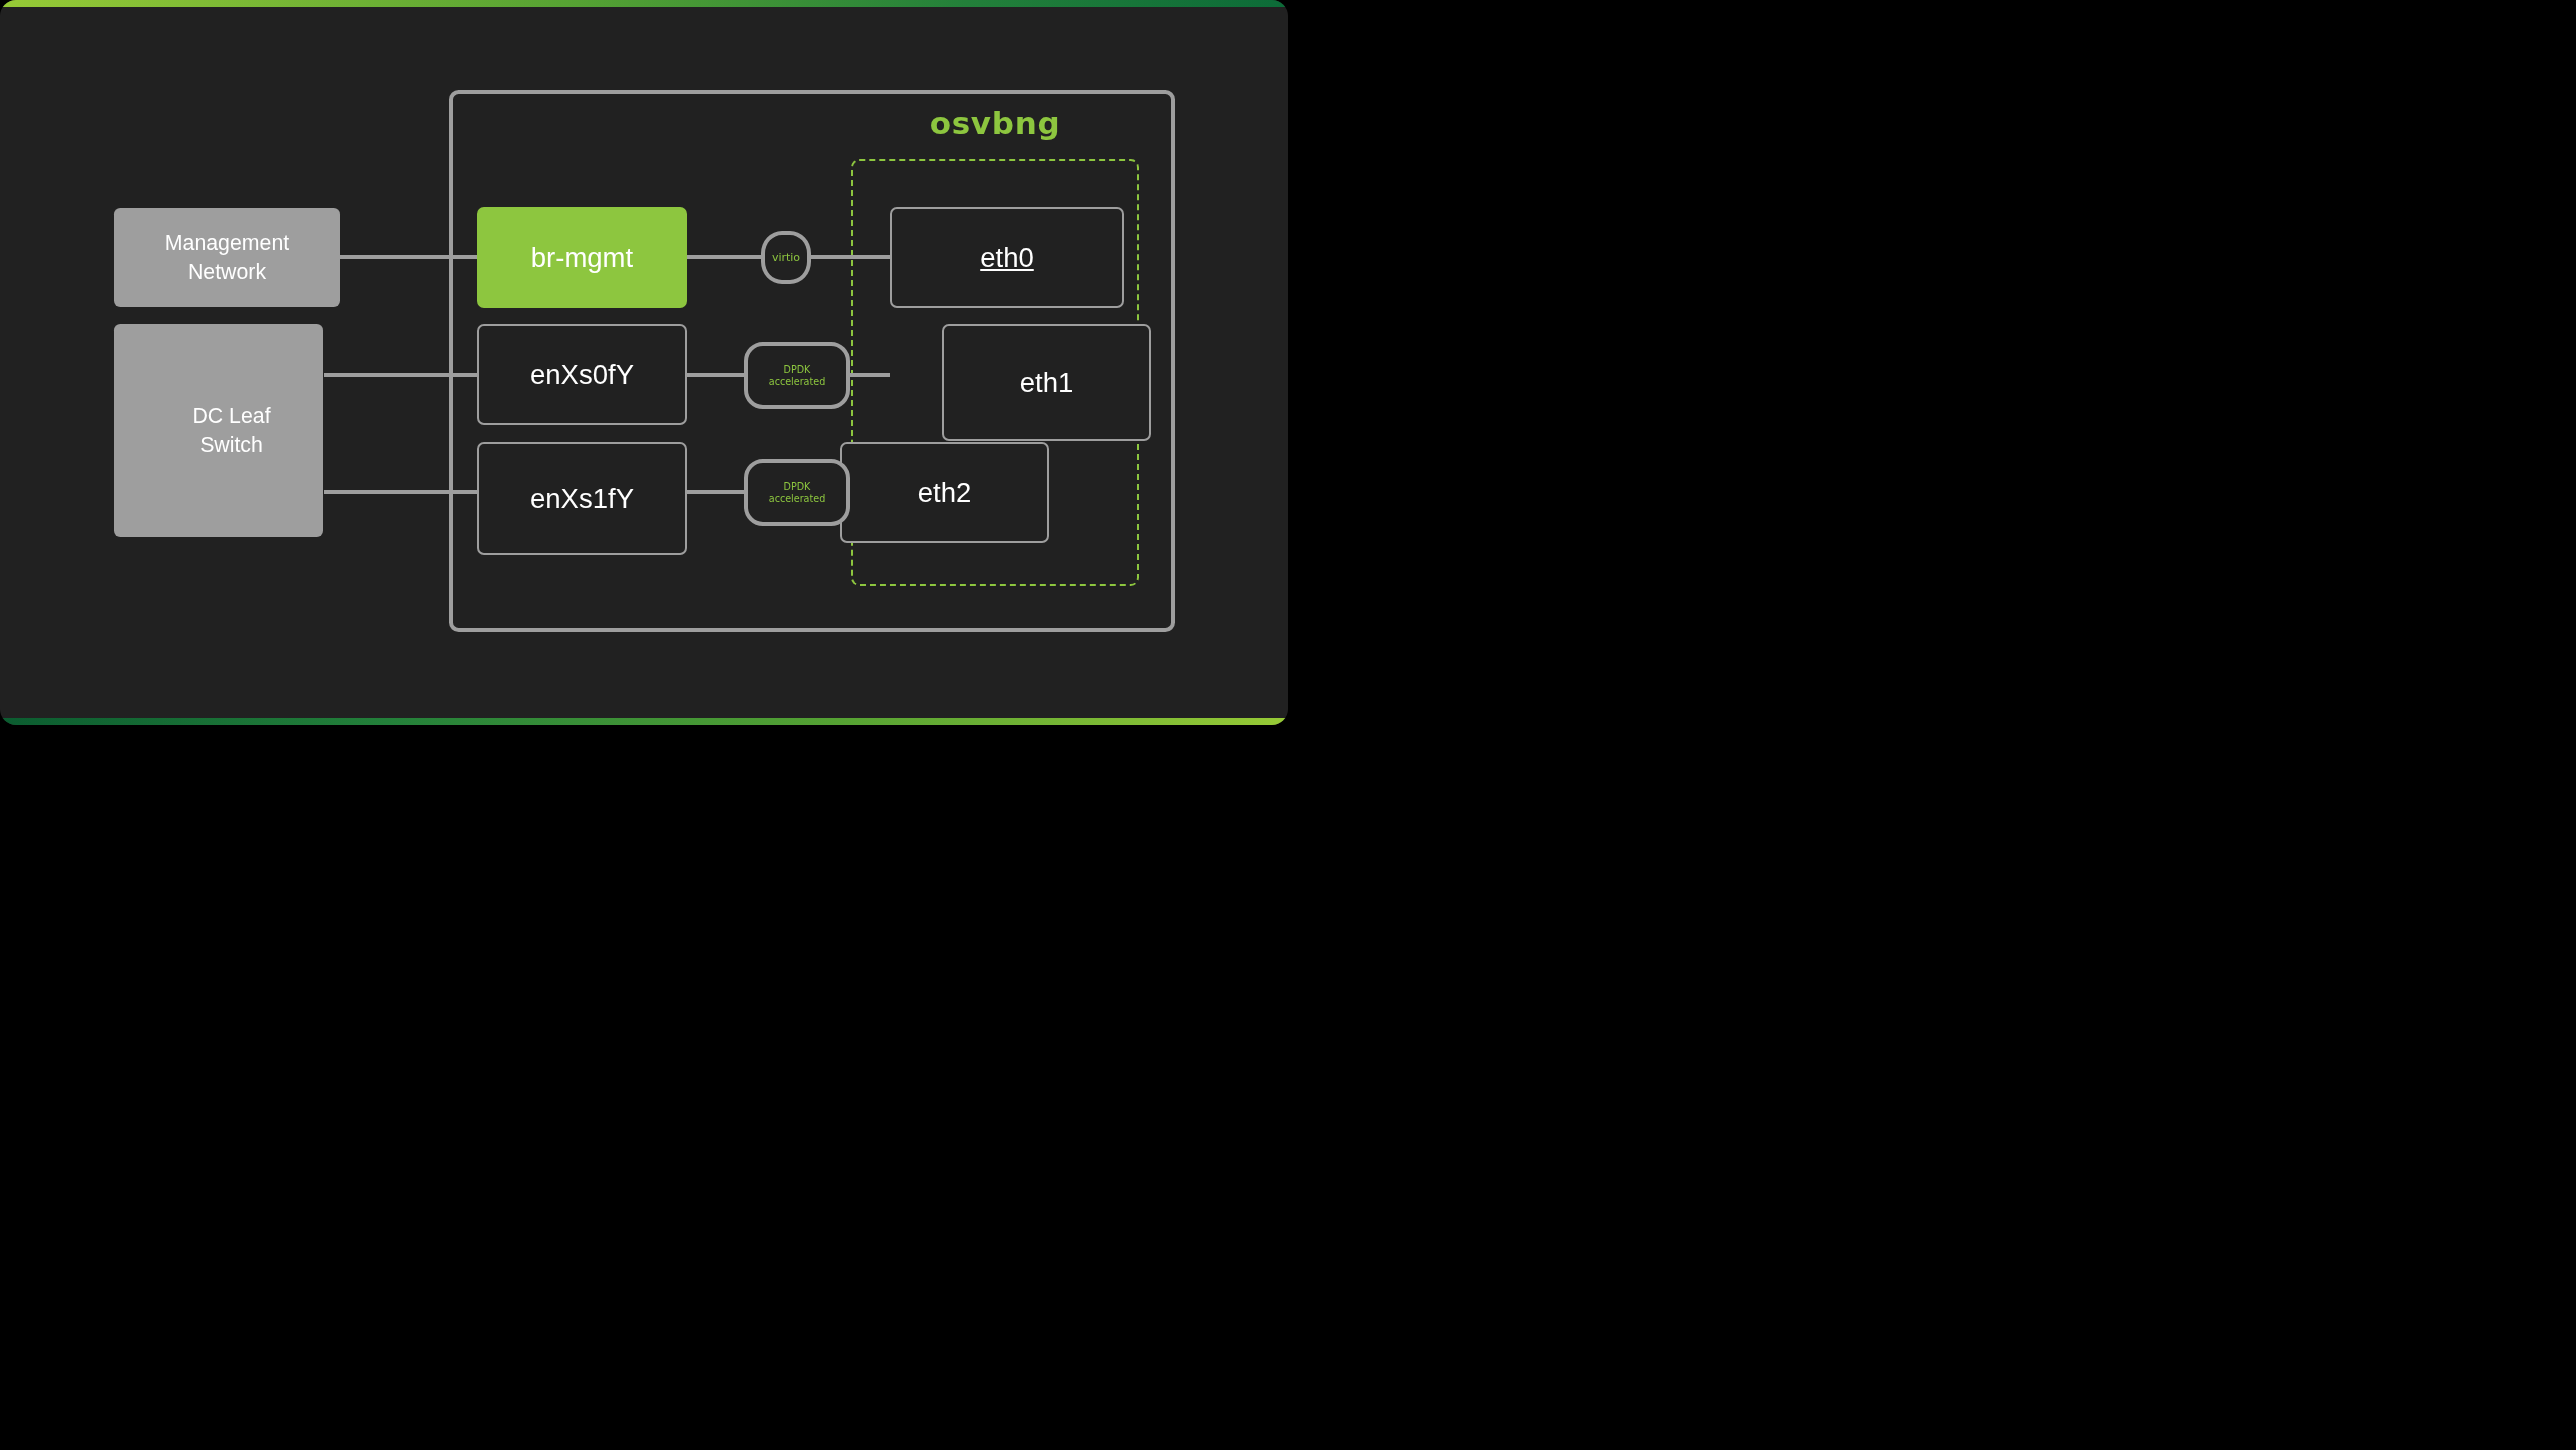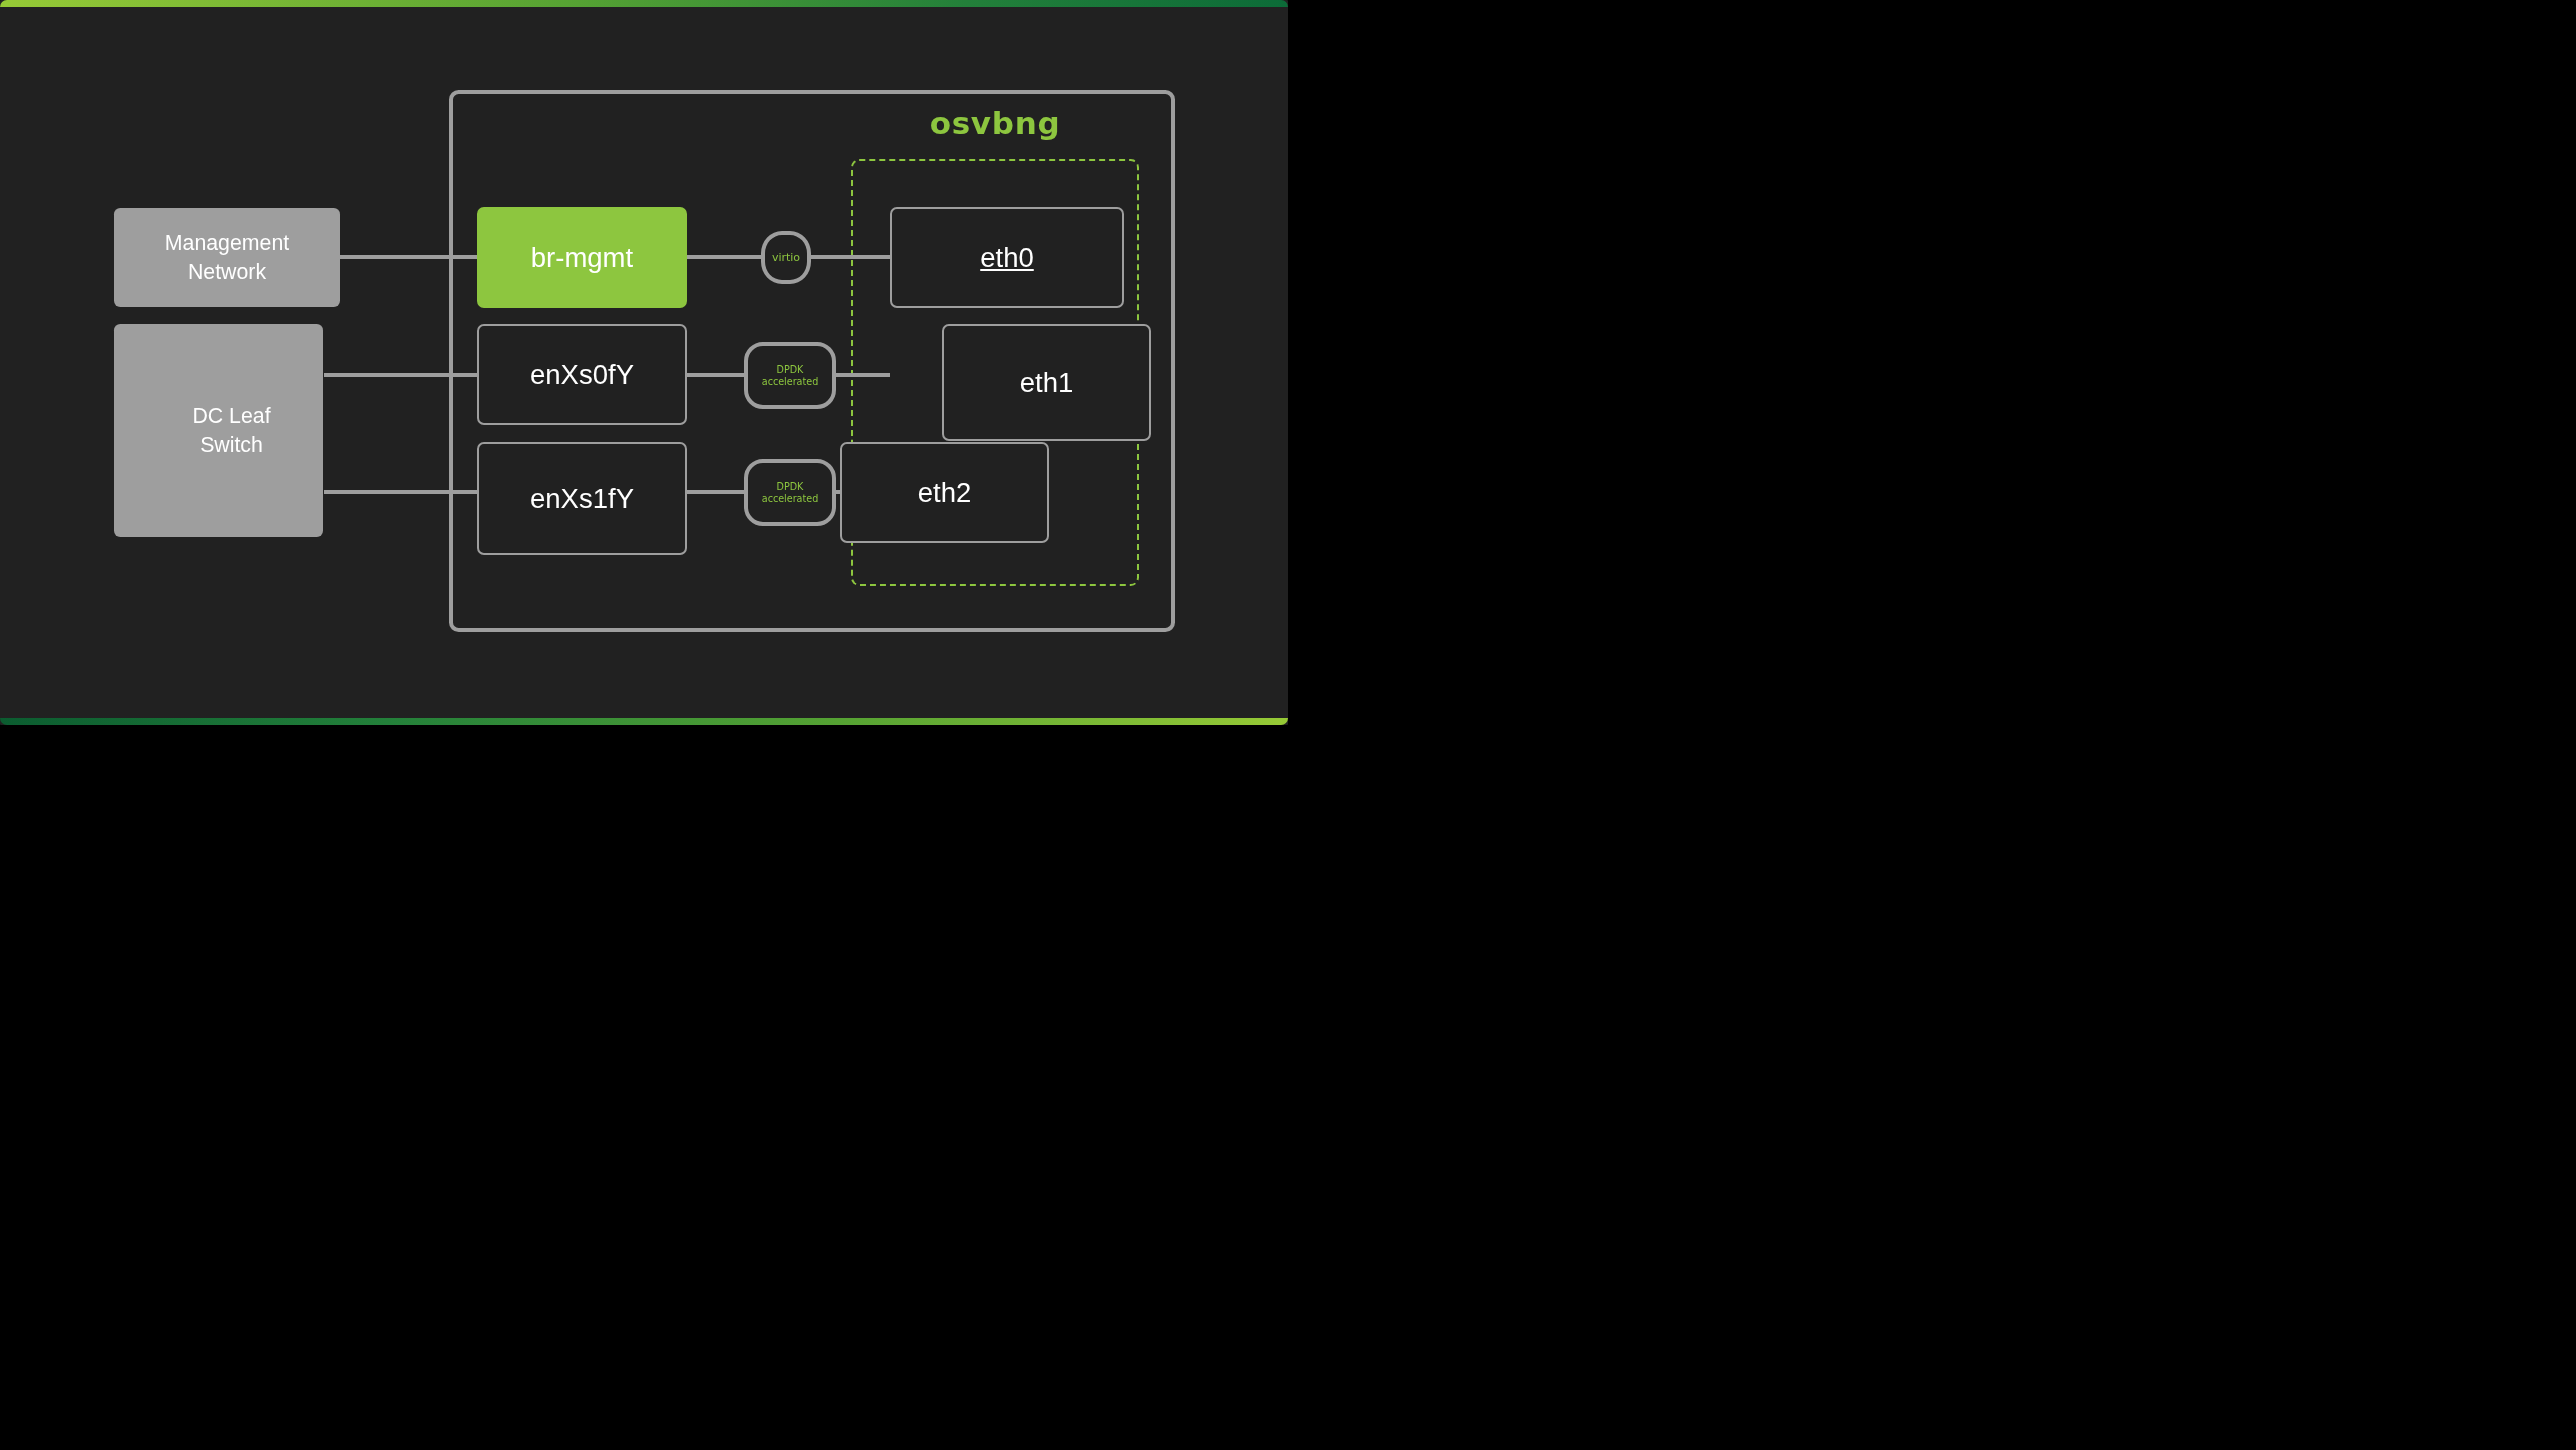--- a/index.html
+++ b/index.html
@@ -5,21 +5,21 @@
   :root{
     --bg:#212121;
     --gray:#9e9e9e;
     --green:#8dc63f;
   }
   html,body{margin:0;padding:0;background:#000;}
   .canvas{
     position:relative;
     width:1288px;height:725px;
     background:var(--bg);
-    border-radius:1px;
+    border-radius:16px;
     overflow:hidden;
     font-family:"Liberation Sans", sans-serif;
   }
   .topbar{
     position:absolute;left:0;top:0;width:100%;height:6.9px;
     background:linear-gradient(90deg,#97ca36 0%,#55a233 45%,#23803a 75%,#0c6b38 100%);
     border-radius:9.6px 9.6px 0 0;
   }
   .bottombar{
     position:absolute;left:0;bottom:0;width:100%;height:6.9px;
@@ -94,21 +94,21 @@
     font-family:"DejaVu Sans", sans-serif;
     font-weight:normal;
     z-index:4;
   }
   .ring-virtio{
     left:761px;top:231px;width:50px;height:53px;
     border-radius:42%;
     font-size:11px;
   }
   .ring-dpdk{
-    width:92px;height:67px;
+    width:106px;height:67px;
     border-radius:19px;
     font-size:9.6px;
     line-height:1.2;
   }
   .ring-dpdk1{left:744px;top:342px;}
   .ring-dpdk2{left:744px;top:459px;}
   
   .line{
     position:absolute;height:4.1px;
     background:var(--gray);

